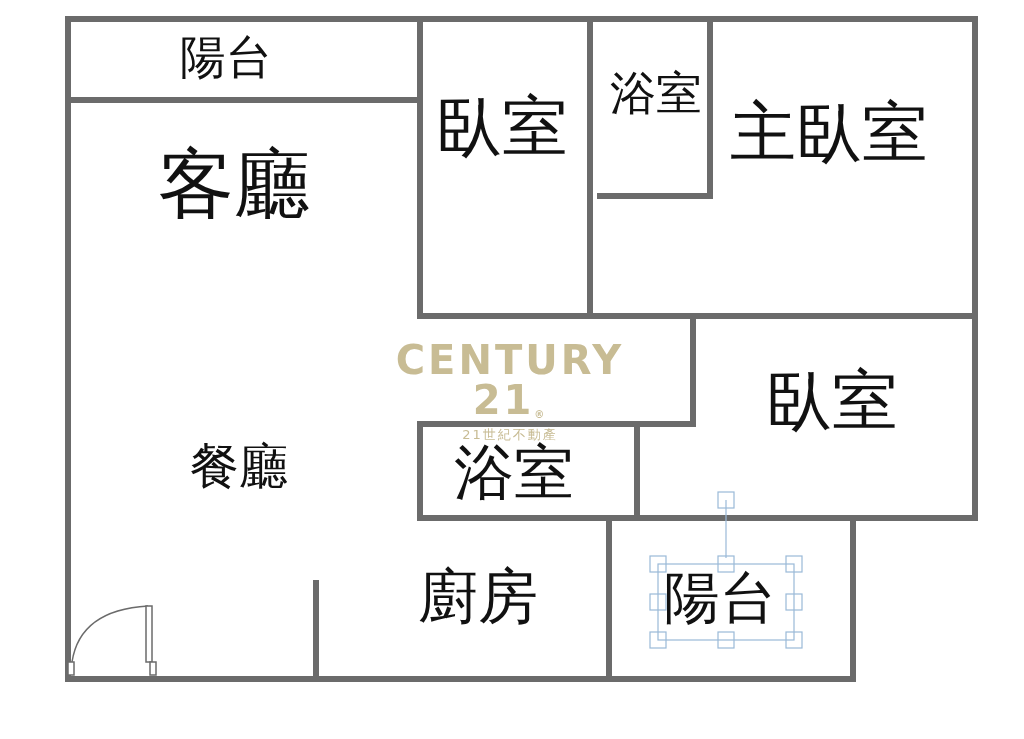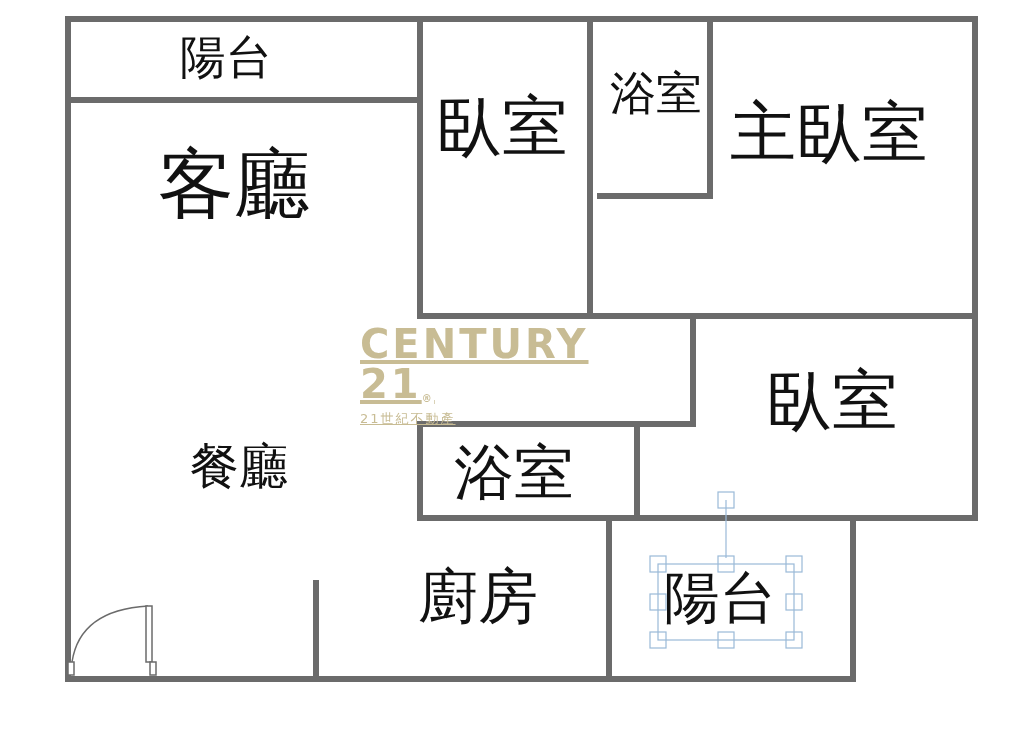--- a/index.html
+++ b/index.html
@@ -1,19 +1,19 @@
 <!DOCTYPE html>
 <html><head>
 <meta charset="utf-8">
 <style>
   html, body { margin:0; padding:0; background:#ffffff; }
   body { width:1024px; height:739px; position:relative; overflow:hidden; font-family:"DejaVu Sans", sans-serif; }
   #plan { position:absolute; left:0; top:0; }
   .label { position:absolute; color:#111; font-family:"DejaVu Sans", sans-serif; white-space:nowrap; line-height:1; }
-  .logo { position:absolute; left:360px; top:324px; width:300px; text-align:left;text-decoration:underline; }
+  .logo { position:absolute; left:360px; top:340px; width:300px; text-align:center; }
   .logo-main { font-family:"DejaVu Sans", sans-serif; font-weight:bold; font-size:40px; letter-spacing:3px; line-height:1; }
   .logo-reg { font-size:10px; vertical-align:bottom; }
   .logo-sub { font-size:13px; letter-spacing:2px; margin-top:6px; }
 </style>
 </head>
 <body>
 
 <svg id="plan" width="1024" height="739" viewBox="0 0 1024 739">
   <g stroke="#6b6b6b" stroke-width="6" fill="none" stroke-linecap="square">
 

